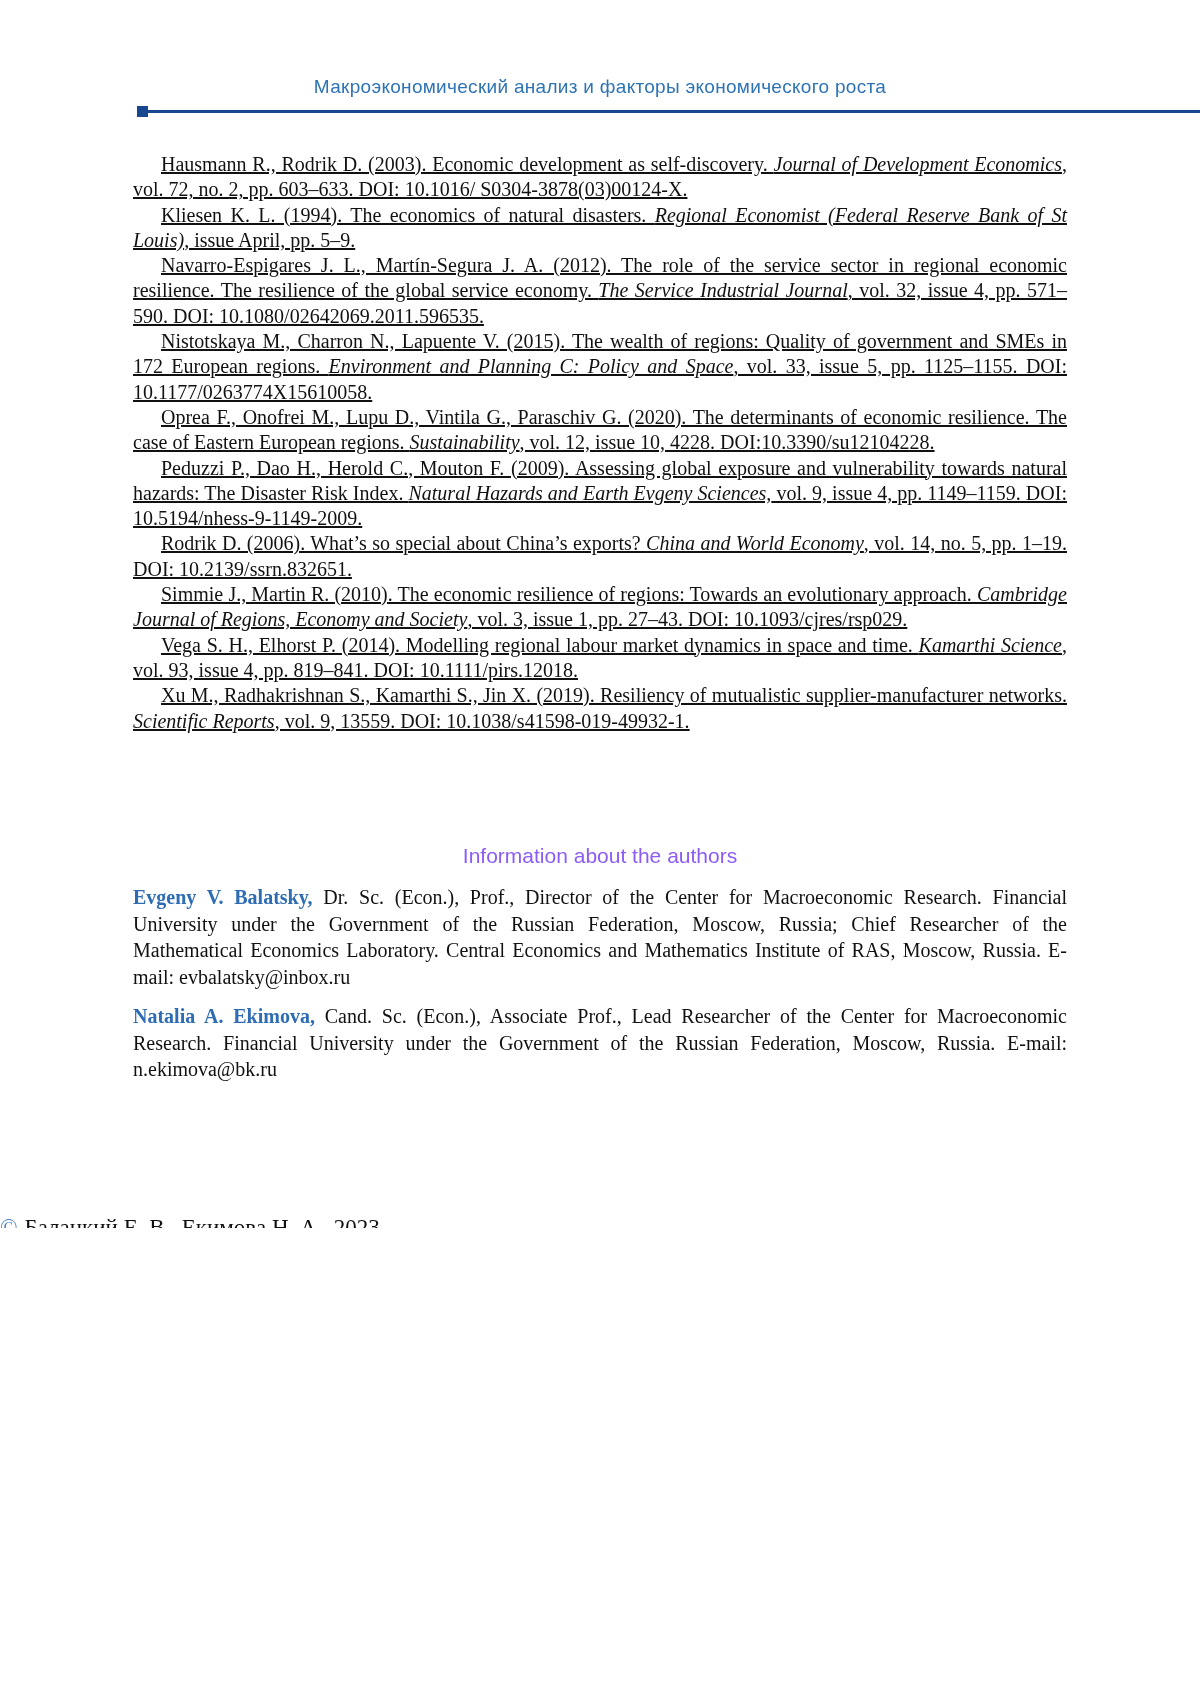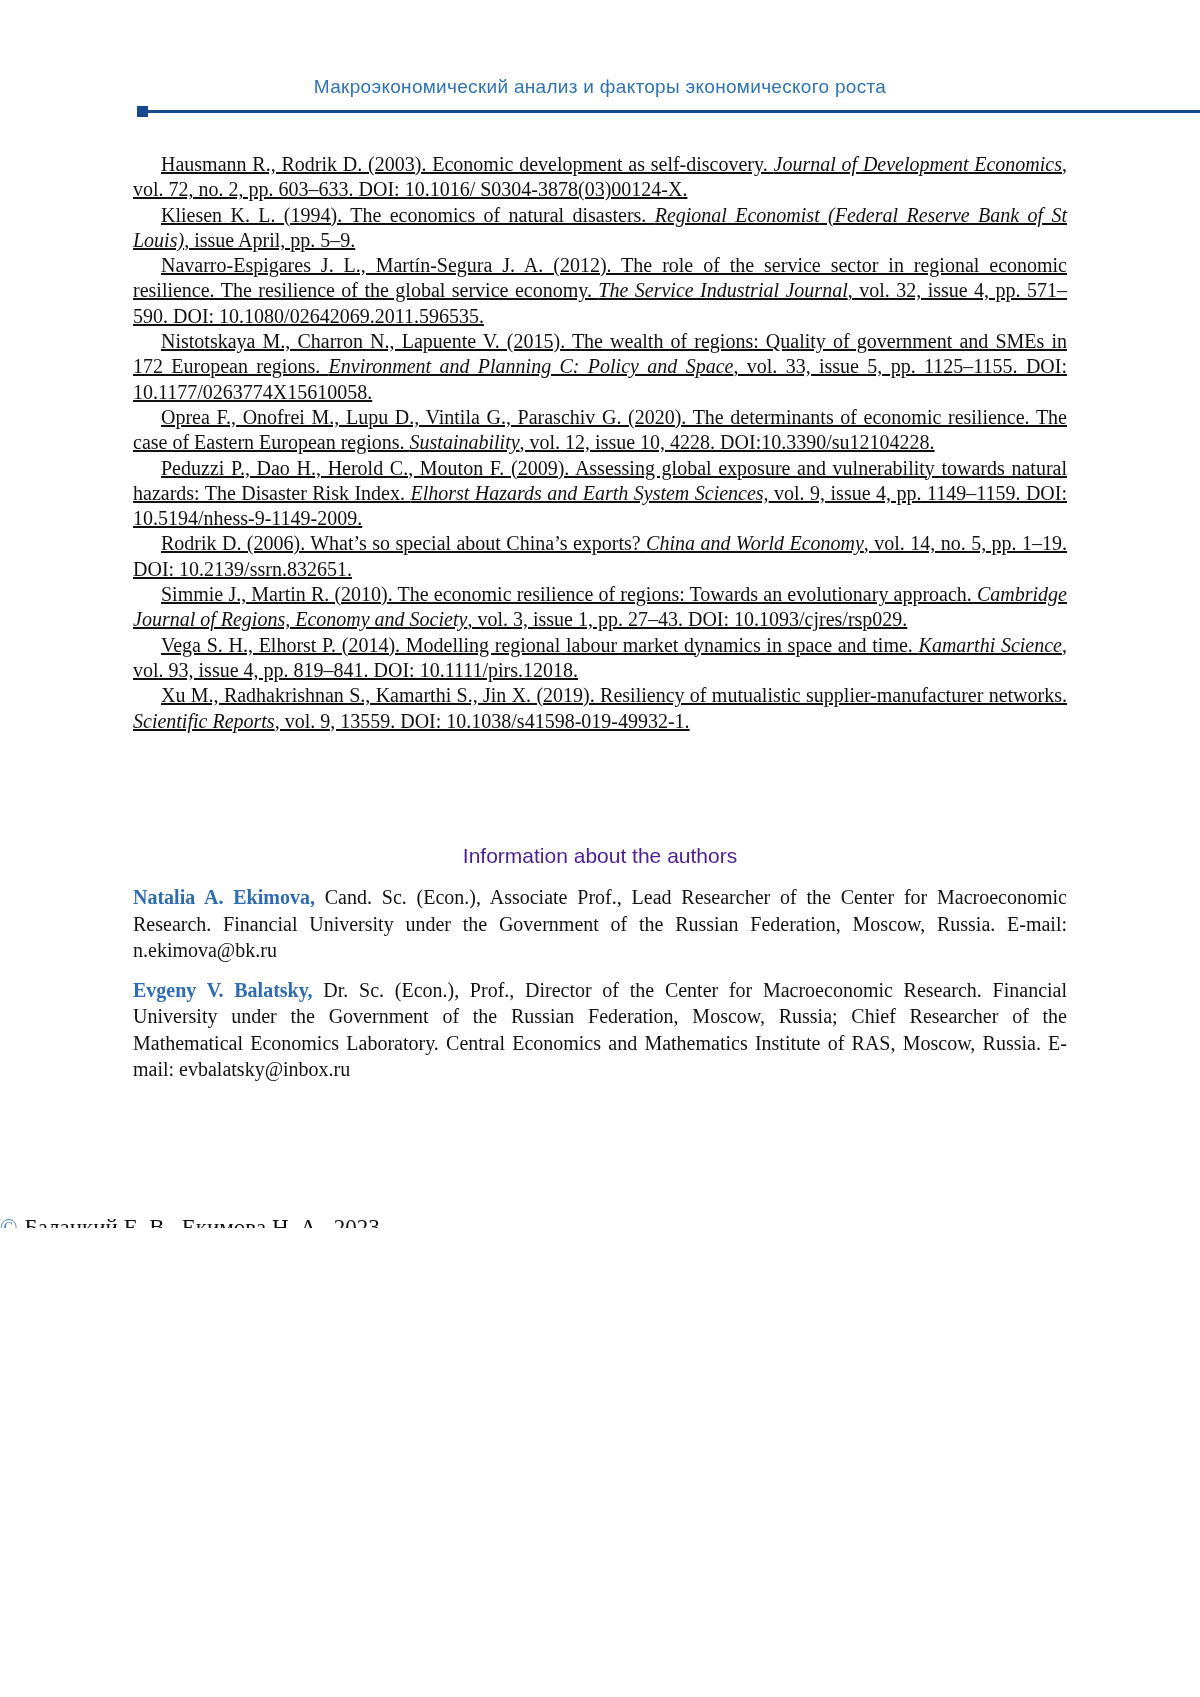--- a/index.html
+++ b/index.html
@@ -45,21 +45,21 @@
   .references p { margin: 0; text-indent: 28px; text-decoration: underline; }
   .references i { font-style: italic; }
 
   
   .authors-heading {
     position: absolute;
     top: 843px; left: 133px; width: 934px;
     margin: 0;
     text-align: center;
     font: normal 21px/26px "Liberation Sans", sans-serif;
-    color: #4c1d95;
+    color: #8b5cf6;
   }
   .authors {
     position: absolute;
     top: 884px; left: 133px; width: 934px;
     font: 20px/26.5px "Liberation Serif", serif;
     text-align: justify;
   }
   .authors p { margin: 0 0 13px 0; }
   .author-name { color: #2e6db4; font-weight: bold; }
 
@@ -126,32 +126,32 @@
   <div class="header-rule">
     <span class="rule-marker"></span>
   </div>
 
   <section class="references" id="references">
       <p><span>Hausmann R., Rodrik D. (2003). Economic development as self-discovery. </span><i>Journal of Development Economics</i><span>, vol. 72, no. 2, pp. 603–633. DOI: 10.1016/ S0304-3878(03)00124-X.</span></p>
       <p><span>Kliesen K. L. (1994). The economics of natural disasters. </span><i>Regional Economist (Federal Reserve Bank of St Louis)</i><span>, issue April, pp. 5–9.</span></p>
       <p><span>Navarro-Espigares J. L., Martín-Segura J. A. (2012). The role of the service sector in regional economic resilience. The resilience of the global service economy. </span><i>The Service Industrial Journal</i><span>, vol. 32, issue 4, pp. 571–590. DOI: 10.1080/02642069.2011.596535.</span></p>
       <p><span>Nistotskaya M., Charron N., Lapuente V. (2015). The wealth of regions: Quality of government and SMEs in 172 European regions. </span><i>Environment and Planning C: Policy and Space</i><span>, vol. 33, issue 5, pp. 1125–1155. DOI: 10.1177/0263774X15610058.</span></p>
       <p><span>Oprea F., Onofrei M., Lupu D., Vintila G., Paraschiv G. (2020). The determinants of economic resilience. The case of Eastern European regions. </span><i>Sustainability</i><span>, vol. 12, issue 10, 4228. DOI:10.3390/su12104228.</span></p>
-      <p><span>Peduzzi P., Dao H., Herold C., Mouton F. (2009). Assessing global exposure and vulnerability towards natural hazards: The Disaster Risk Index. </span><i>Elhorst Hazards and Earth System Sciences,</i><span> vol. 9, issue 4, pp. 1149–1159. DOI: 10.5194/nhess-9-1149-2009.</span></p>
+      <p><span>Peduzzi P., Dao H., Herold C., Mouton F. (2009). Assessing global exposure and vulnerability towards natural hazards: The Disaster Risk Index. </span><i>Natural Hazards and Earth Evgeny Sciences,</i><span> vol. 9, issue 4, pp. 1149–1159. DOI: 10.5194/nhess-9-1149-2009.</span></p>
       <p><span>Rodrik D. (2006). What’s so special about China’s exports? </span><i>China and World Economy</i><span>, vol. 14, no. 5, pp. 1–19. DOI: 10.2139/ssrn.832651.</span></p>
       <p><span>Simmie J., Martin R. (2010). The economic resilience of regions: Towards an evolutionary approach. </span><i>Cambridge Journal of Regions, Economy and Society</i><span>, vol. 3, issue 1, pp. 27–43. DOI: 10.1093/cjres/rsp029.</span></p>
       <p><span>Vega S. H., Elhorst P. (2014). Modelling regional labour market dynamics in space and time. </span><i>Kamarthi Science</i><span>, vol. 93, issue 4, pp. 819–841. DOI: 10.1111/pirs.12018.</span></p>
       <p><span>Xu M., Radhakrishnan S., Kamarthi S., Jin X. (2019). Resiliency of mutualistic supplier-manufacturer networks. </span><i>Scientific Reports</i><span>, vol. 9, 13559. DOI: 10.1038/s41598-019-49932-1.</span></p>
     </section>
 
   <h2 class="authors-heading">Information about the authors</h2>
 
   <section class="authors" id="authors">
+      <p><span class="author-name">Evgeny V. Balatsky,</span><span> Dr. Sc. (Econ.), Prof., Director of the Center for Macroeconomic Research. Financial University under the Government of the Russian Federation, Moscow, Russia; Chief Researcher of the Mathematical Economics Laboratory. Central Economics and Mathematics Institute of RAS, Moscow, Russia. E-mail: evbalatsky@inbox.ru</span></p>
       <p><span class="author-name">Natalia A. Ekimova,</span><span> Cand. Sc. (Econ.), Associate Prof., Lead Researcher of the Center for Macroeconomic Research. Financial University under the Government of the Russian Federation, Moscow, Russia. E-mail: n.ekimova@bk.ru</span></p>
-      <p><span class="author-name">Evgeny V. Balatsky,</span><span> Dr. Sc. (Econ.), Prof., Director of the Center for Macroeconomic Research. Financial University under the Government of the Russian Federation, Moscow, Russia; Chief Researcher of the Mathematical Economics Laboratory. Central Economics and Mathematics Institute of RAS, Moscow, Russia. E-mail: evbalatsky@inbox.ru</span></p>
     </section>
 
   <div class="copyright">
     <span class="copy-symbol">©</span><span>Балацкий Е. В., Екимова Н. А., 2023</span>
   </div>
 
   <span class="footer-square"></span>
 
   <span class="volume-info">Том 24 • № 2 • 2023</span>
 

